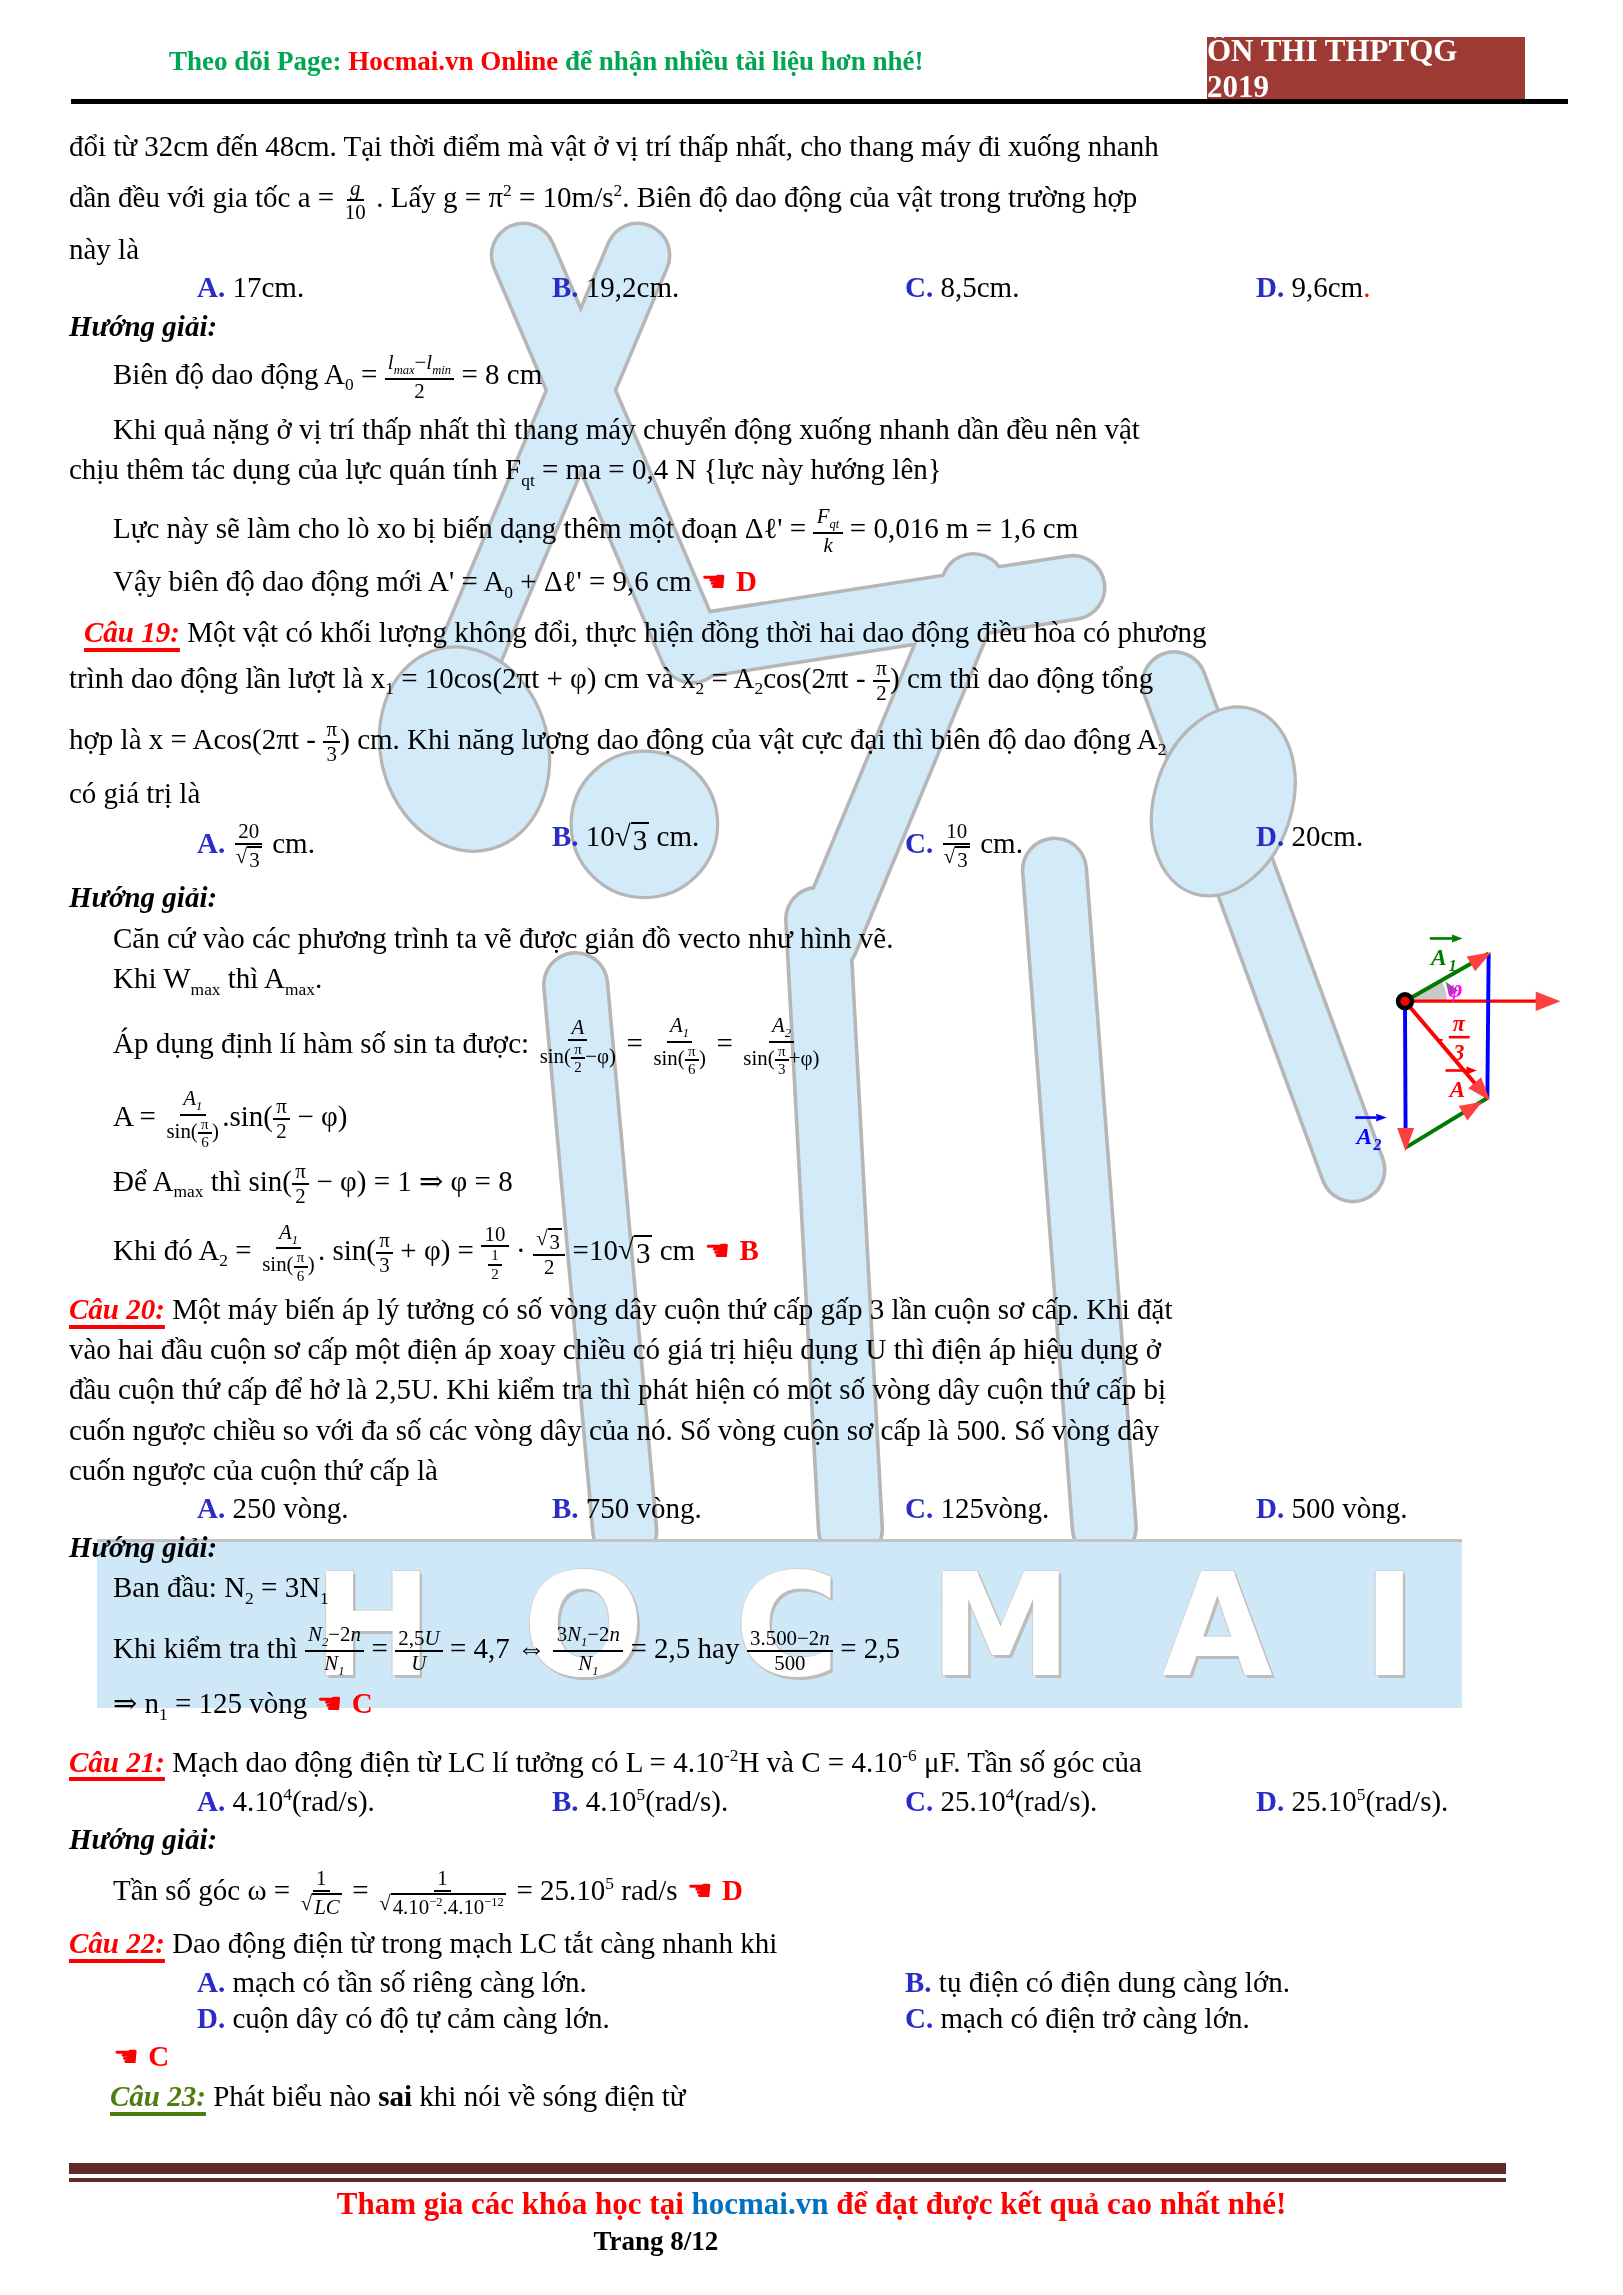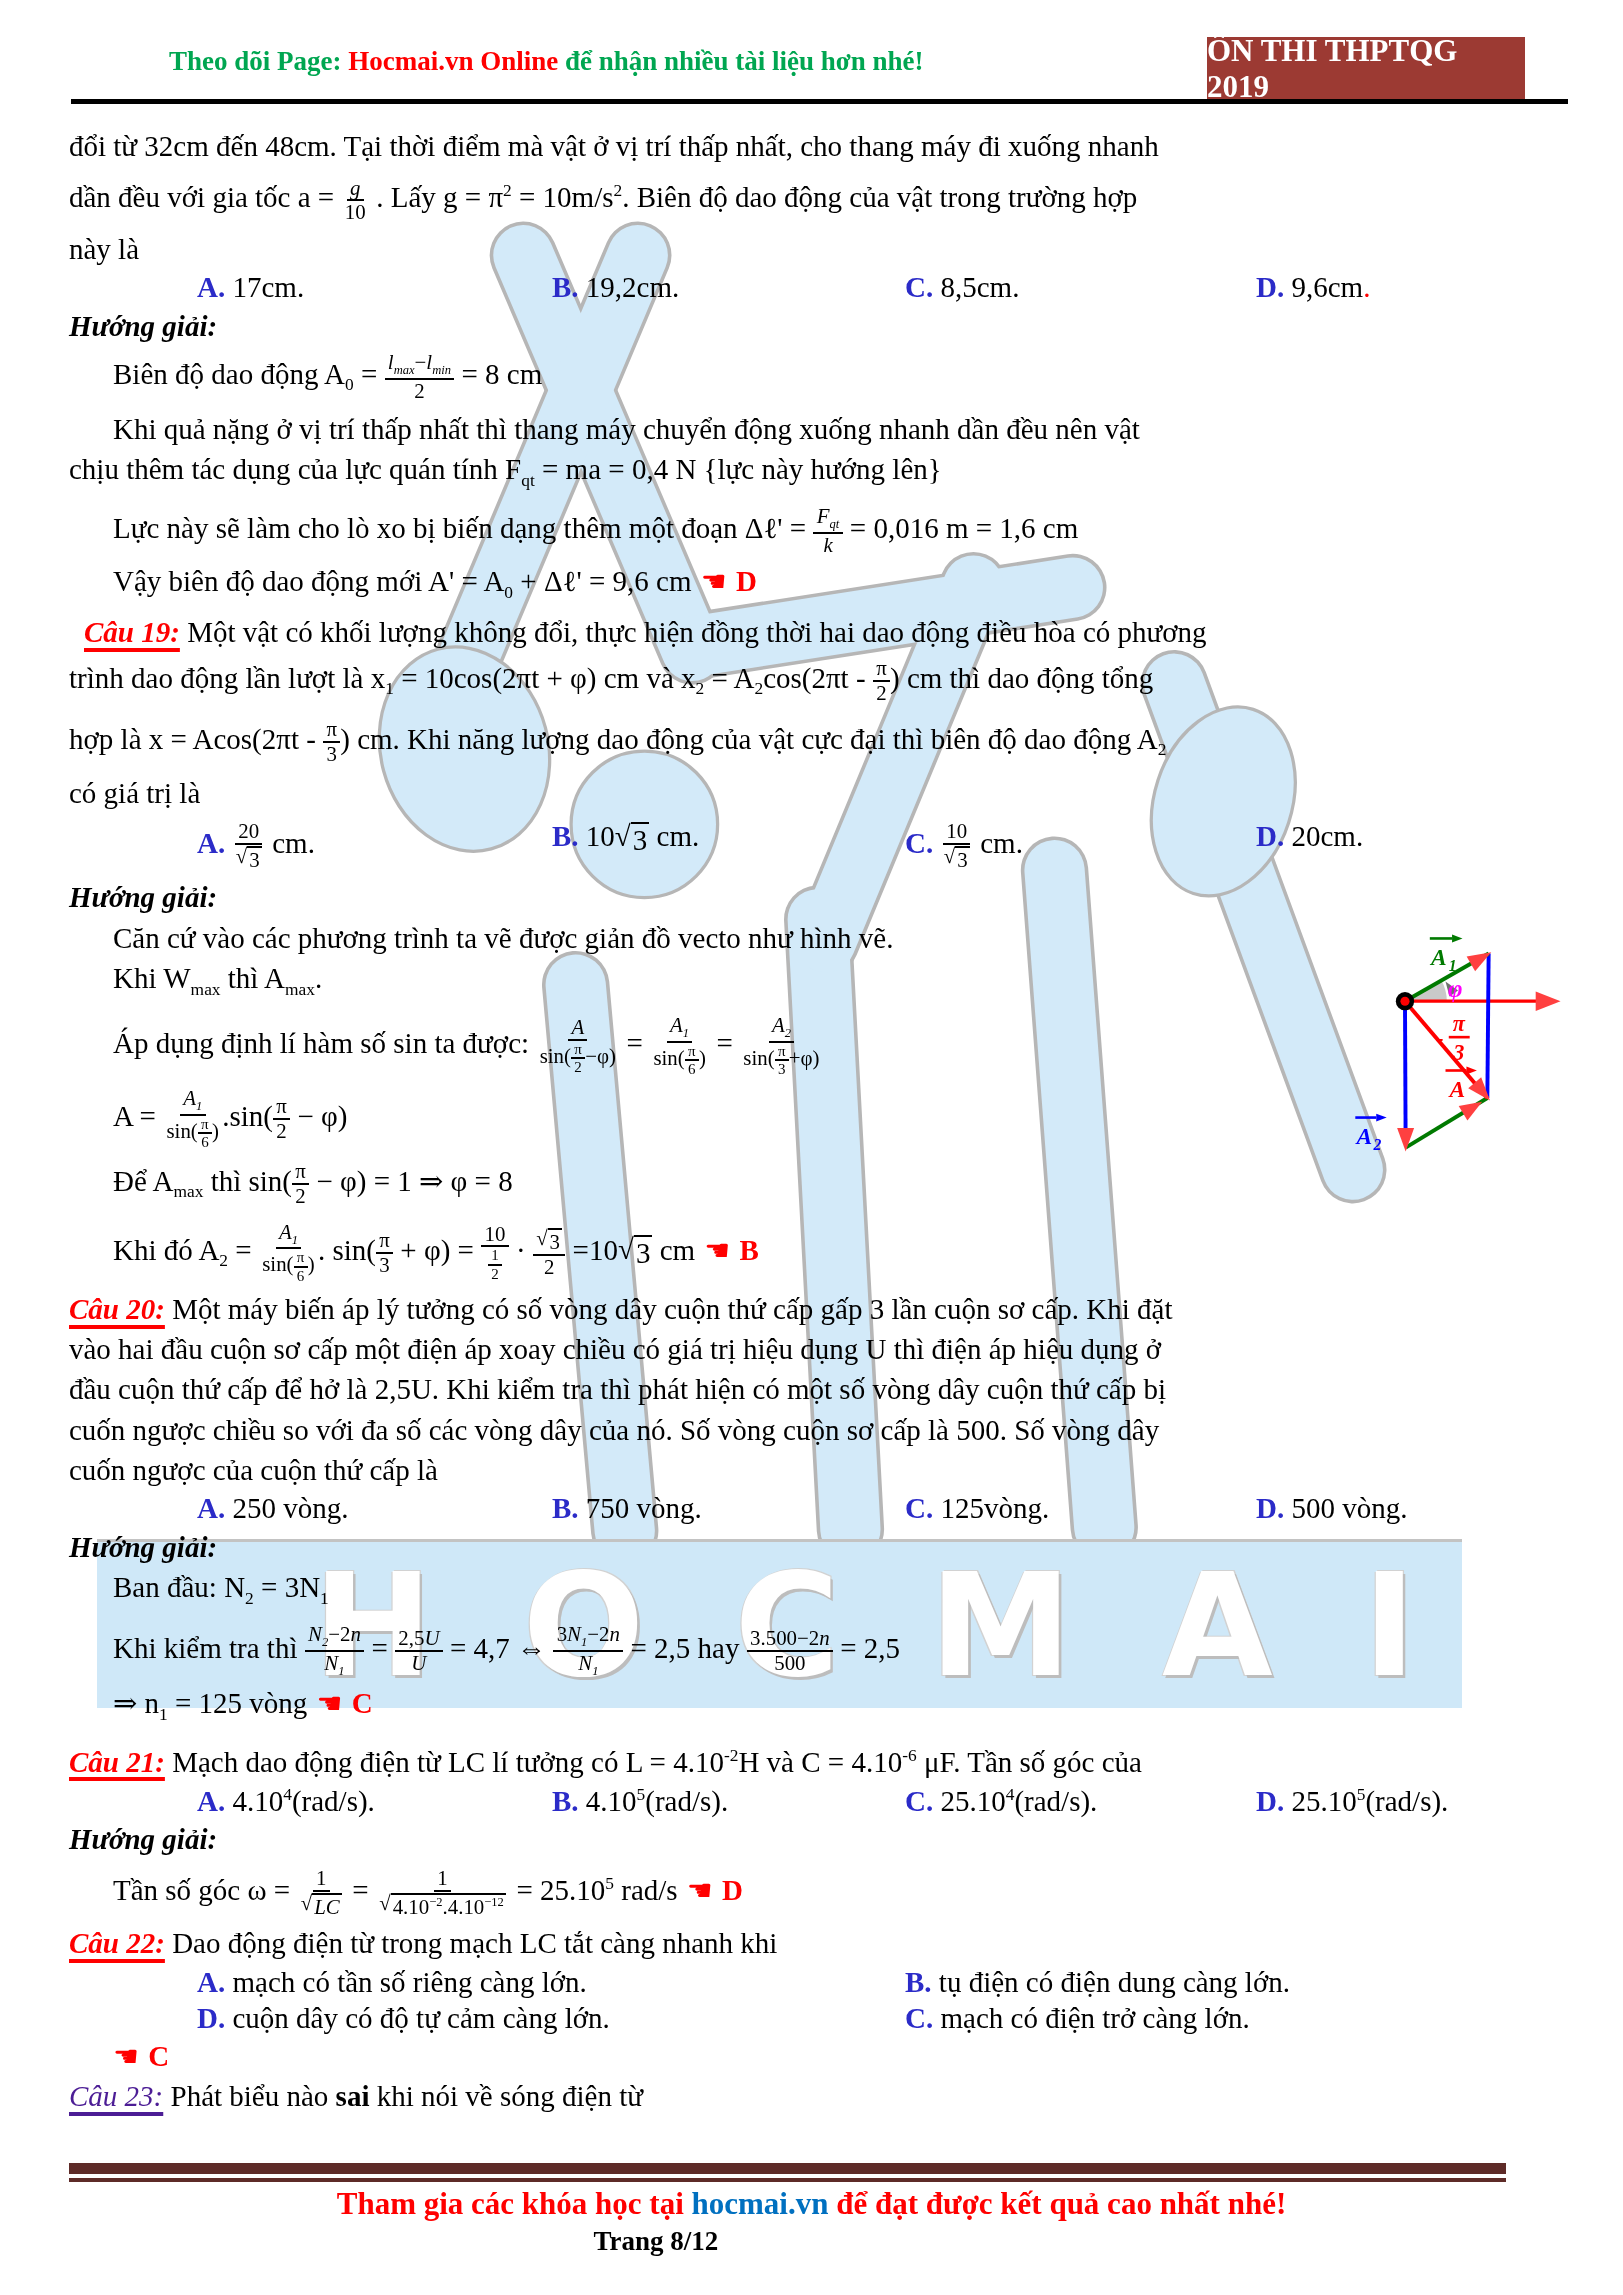--- a/index.html
+++ b/index.html
@@ -264,21 +264,21 @@
       <div class="line p"><span class="u" style="color: rgb(255, 0, 0); font-weight: bold; font-style: italic;">Câu 22:</span><span> Dao động điện từ trong mạch LC tắt càng nhanh khi</span></div>
       <div class="opts2 ">
         <div class="opt"><span class="ol">A.</span><span> mạch có tần số riêng càng lớn.</span></div>
         <div class="opt"><span class="ol">B.</span><span> tụ điện có điện dung càng lớn.</span></div>
       </div>
       <div class="opts2 ">
         <div class="opt"><span class="ol">D.</span><span> cuộn dây có độ tự cảm càng lớn.</span></div>
         <div class="opt"><span class="ol">C.</span><span> mạch có điện trở càng lớn.</span></div>
       </div>
       <div class="line ind"><span class="hand" style="color: rgb(255, 0, 0);">☚ </span><span style="color: rgb(255, 0, 0); font-weight: bold;">C</span></div>
-      <div class="line p"><span class="u" style="color: #4c1d95; font-weight: normal; font-style: italic;">Câu 23:</span><span> Phát biểu nào </span><span style="font-weight: bold;">sai</span><span> khi nói về sóng điện từ</span></div>
+      <div class="line p"><span class="u" style="color: #4d7c0f; font-weight: bold; font-style: italic; margin-left: 41px;">Câu 23:</span><span> Phát biểu nào </span><span style="font-weight: bold;">sai</span><span> khi nói về sóng điện từ</span></div>
     </div>
 
   <svg id="diagram" width="308" height="268" viewBox="0 0 470 410" style="font-size:44px">
     <path d="M134,112 L189,79 A64,64 0 0 1 198,112 Z" fill="#c9c9c9"></path>
     <polygon points="0,0 -22,-8 -22,8" transform="translate(196,82) rotate(235)" fill="#6f6f6f"></polygon>
     <line x1="134" y1="112" x2="340" y2="112" stroke="#ff0000" stroke-width="5"></line>
     <polygon points="334,97 334,127 372,112" fill="#ff4040"></polygon>
     <line x1="262" y1="39" x2="260" y2="260" stroke="#0000ff" stroke-width="6"></line>
     <line x1="135" y1="336" x2="260" y2="260" stroke="#007a00" stroke-width="6"></line>
     <polygon points="0,0 -34,-13 -34,13" transform="translate(252,266) rotate(-31)" fill="#ff4040"></polygon>

